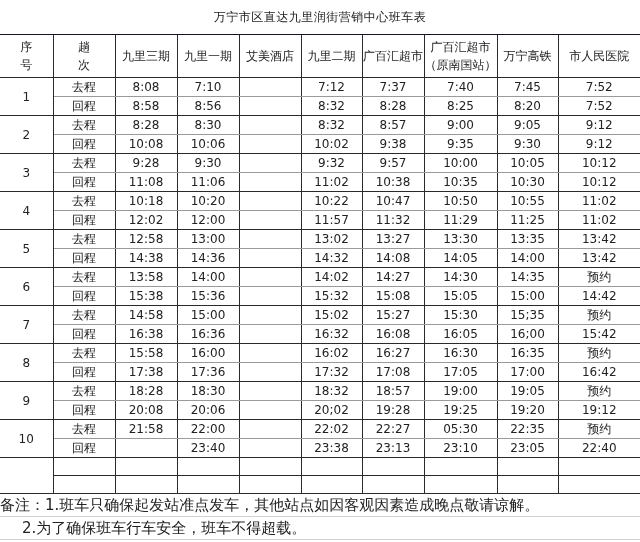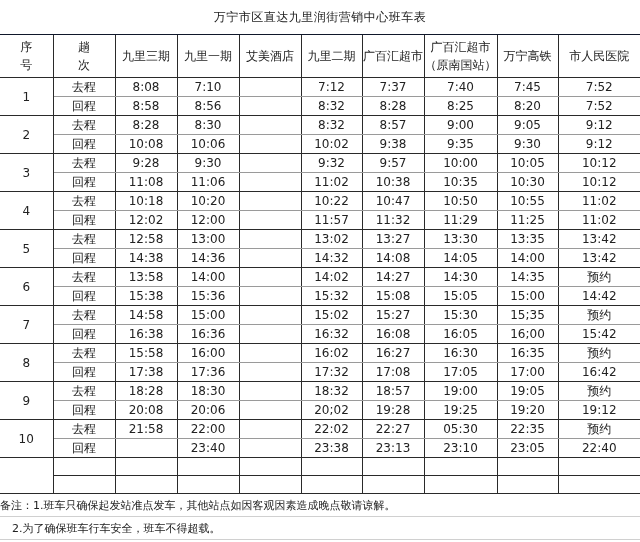--- a/index.html
+++ b/index.html
@@ -5,22 +5,22 @@
   html, body { margin: 0; padding: 0; background: #ffffff; }
   body { width: 640px; height: 542px; overflow: hidden; font-family: "DejaVu Sans", "Liberation Sans", sans-serif; color: #222; }
   table { border-collapse: collapse; width: 640px; table-layout: fixed; font-size: 12px; }
   td { padding: 0; text-align: center; vertical-align: middle; border: 1px solid #2a2a2a; white-space: nowrap; overflow: hidden; }
   .title { height: 34px; border: none; border-bottom: 1px solid #0f172a; font-size: 12px; letter-spacing: 0.5px; }
   .hdr td { height: 42px; line-height: 18px; font-size: 12px; }
   .data td { height: 18px; line-height: 18px; font-size: 12px; }
   .data td.idx { border-bottom: 1px solid #2a2a2a; }
   .data.go td.trip, .data.go td.t { border-bottom: 1px solid #9a9a9a; }
   .empty td { height: 17px; }
-  .note td { text-align: left; height: 22px; border-left: none; border-right: none; border-bottom: 1px solid #d0d0d0; font-size: 11px; }
-  .note2 td { padding-left: 12px; }
+  .note td { text-align: left; height: 22px; border-left: none; border-right: none; border-bottom: 1px solid #d0d0d0; font-size: 15px; }
+  .note2 td { padding-left: 22px; }
   .first-col { border-left: none; }
   .last-col { border-right: none; margin-left: 13px; }
 </style>
 </head>
 <body>
 
 <table>
   <colgroup>
     <col style="width:53px">
       <col style="width:62px">

